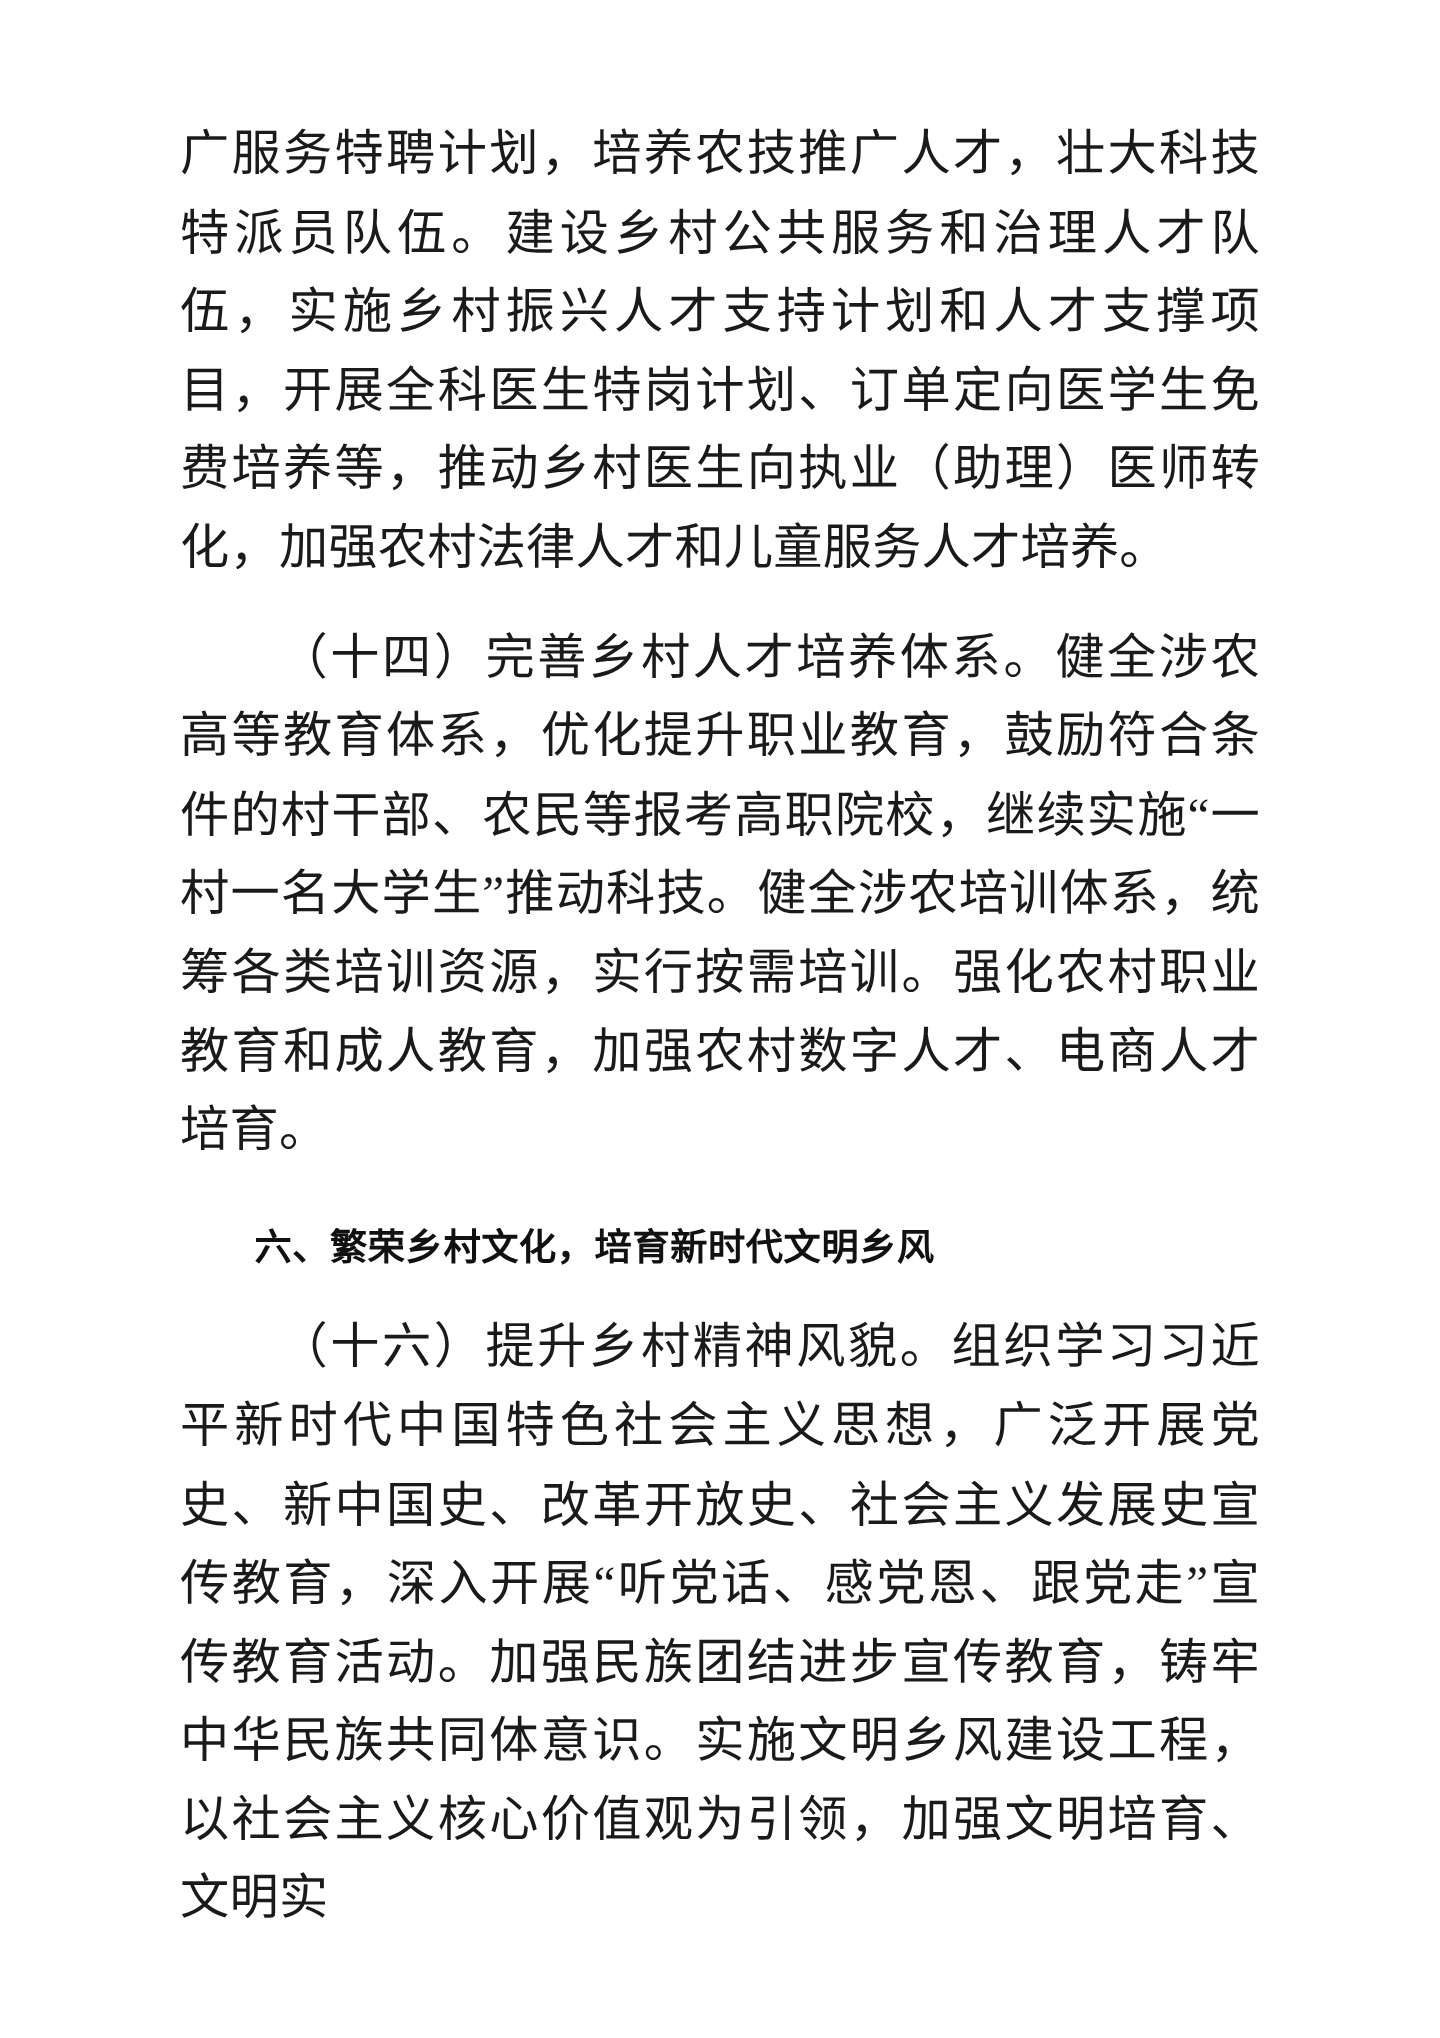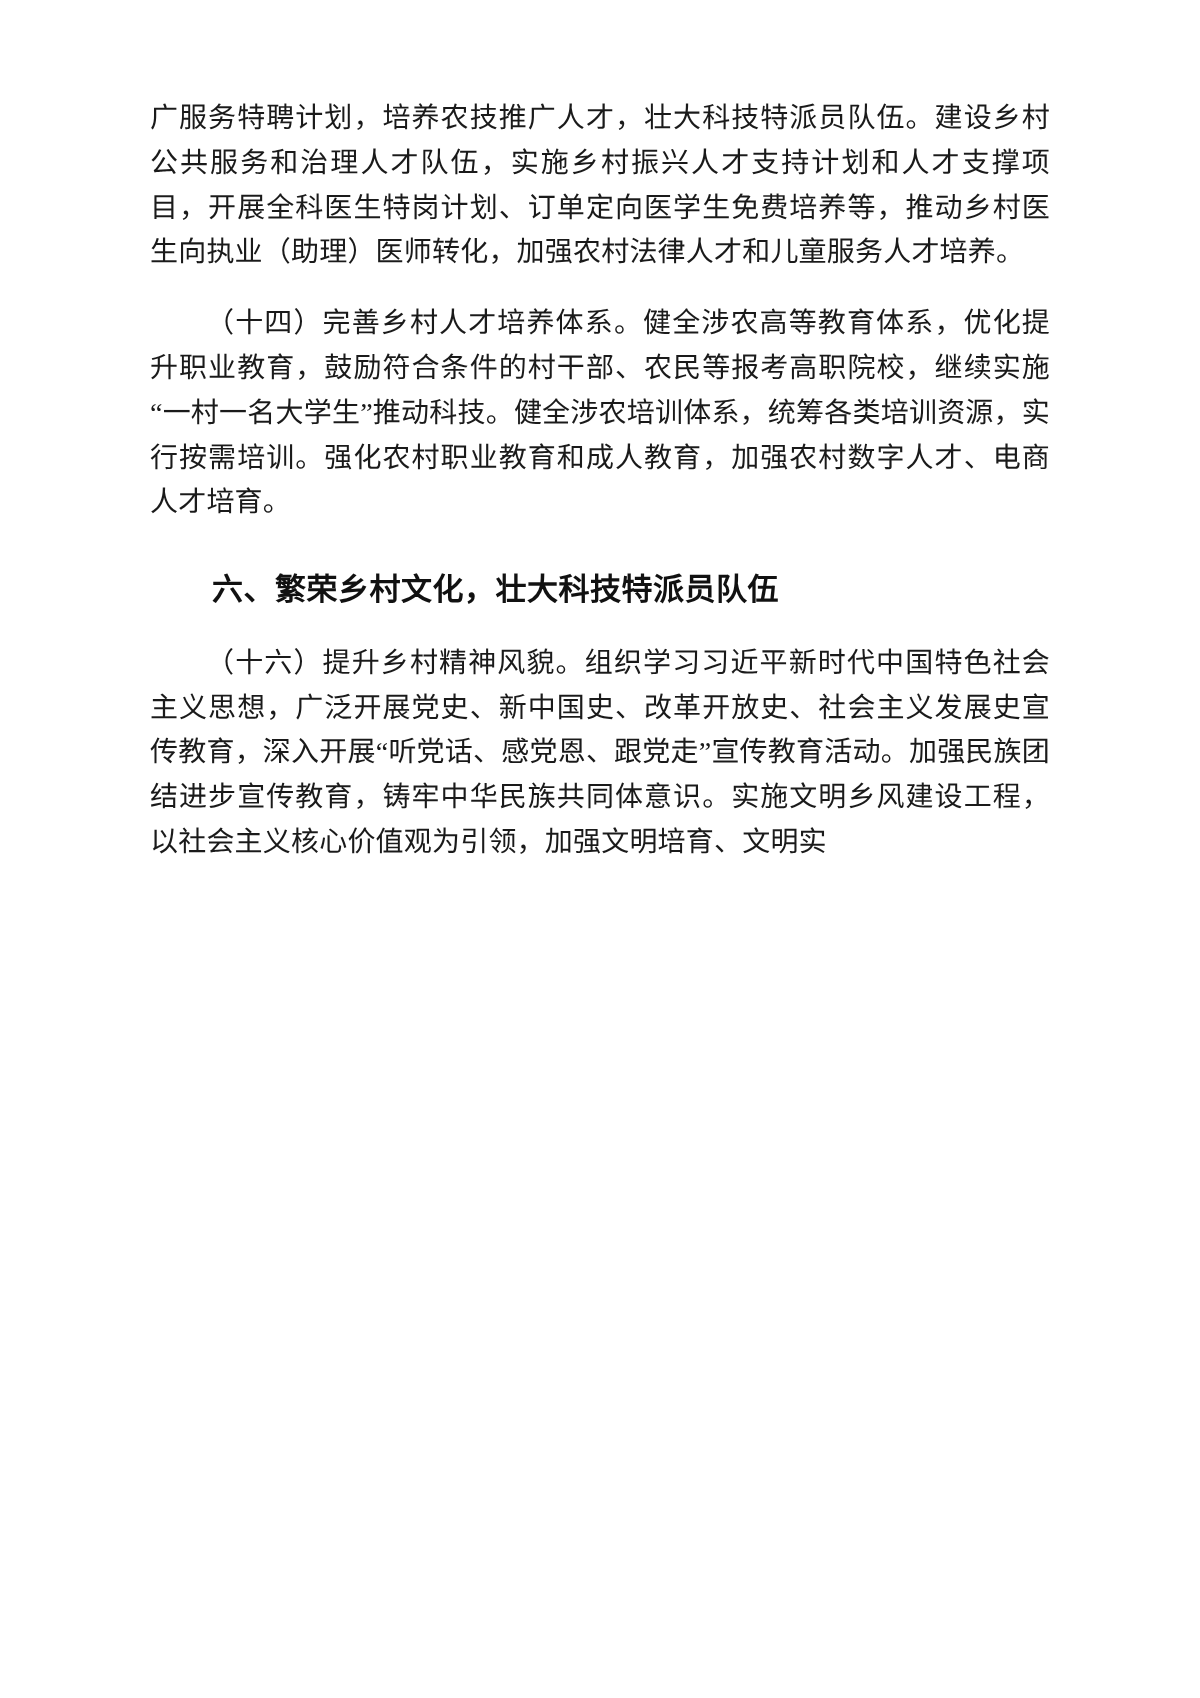--- a/index.html
+++ b/index.html
@@ -18,21 +18,21 @@
     padding: 96px 150px 60px 150px;
     font-family: "Liberation Serif", "DejaVu Serif", serif;
     color: #1b1b1b;
     overflow: hidden;
   }
   .doc-body {
     width: 900px;
   }
   p.para {
     margin: 0 0 26px 0;
-    font-size: 28px;
+    font-size: 41px;
     line-height: 1.60;
     text-align: justify;
     text-justify: inter-ideograph;
     letter-spacing: 0.2px;
     color: #1a1a1a;
     font-weight: 400;
   }
   p.para.indent {
     text-indent: 2em;
   }
@@ -57,18 +57,18 @@
 <body>
 
 <div class="page">
   <div class="doc-body">
 
     <p class="para first">广服务特聘计划，培养农技推广人才，壮大科技特派员队伍。建设乡村公共服务和治理人才队伍，实施乡村振兴人才支持计划和人才支撑项目，开展全科医生特岗计划、订单定向医学生免费培养等，推动乡村医生向执业（助理）医师转化，加强农村法律人才和儿童服务人才培养。</p>
 
     <p class="para indent">（十四）完善乡村人才培养体系。健全涉农高等教育体系，优化提升职业教育，鼓励符合条件的村干部、农民等报考高职院校，继续实施“一村一名大学生”推动科技。健全涉农培训体系，统筹各类培训资源，实行按需培训。强化农村职业教育和成人教育，加强农村数字人才、电商人才培育。</p>
 
 
-    <h2 class="section-heading">六、繁荣乡村文化，壮大科技特派员队伍</h2>
+    <h2 class="section-heading">六、繁荣乡村文化，培育新时代文明乡风</h2>
 
     <p class="para indent tail">（十六）提升乡村精神风貌。组织学习习近平新时代中国特色社会主义思想，广泛开展党史、新中国史、改革开放史、社会主义发展史宣传教育，深入开展“听党话、感党恩、跟党走”宣传教育活动。加强民族团结进步宣传教育，铸牢中华民族共同体意识。实施文明乡风建设工程，以社会主义核心价值观为引领，加强文明培育、文明实</p>
 
   </div>
 </div>
 
 </body></html>

